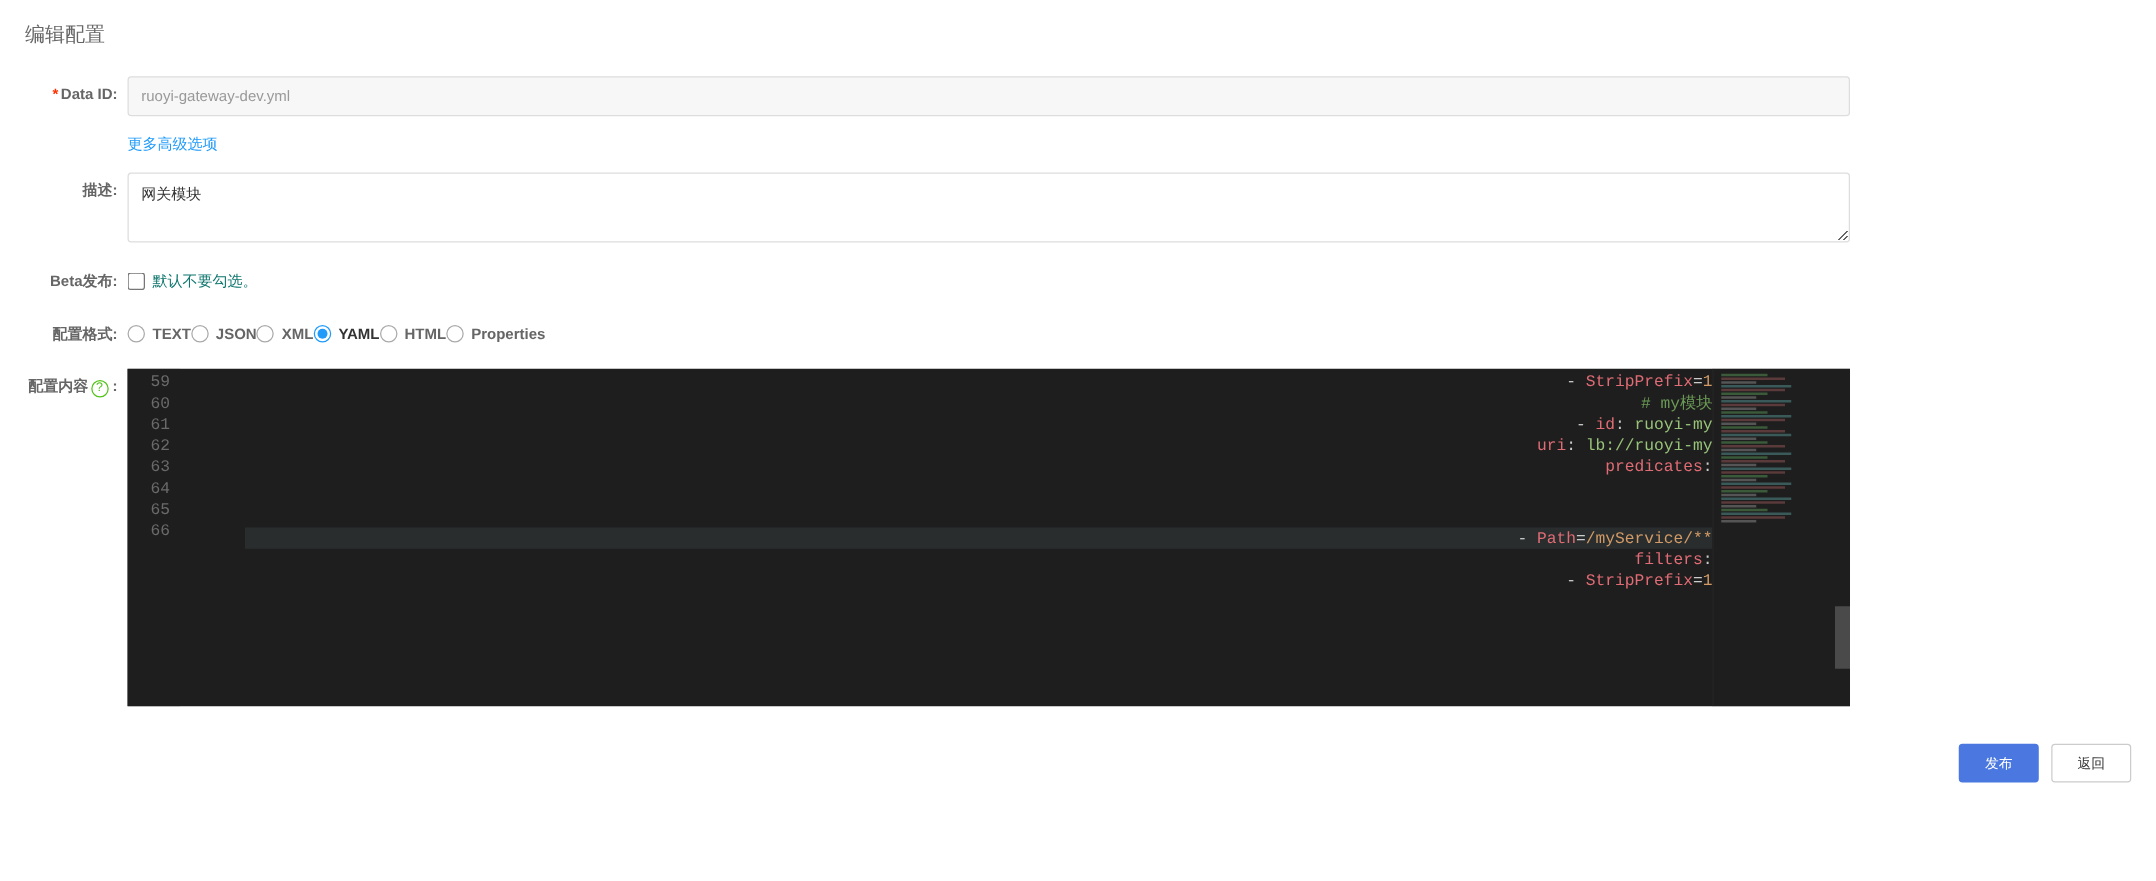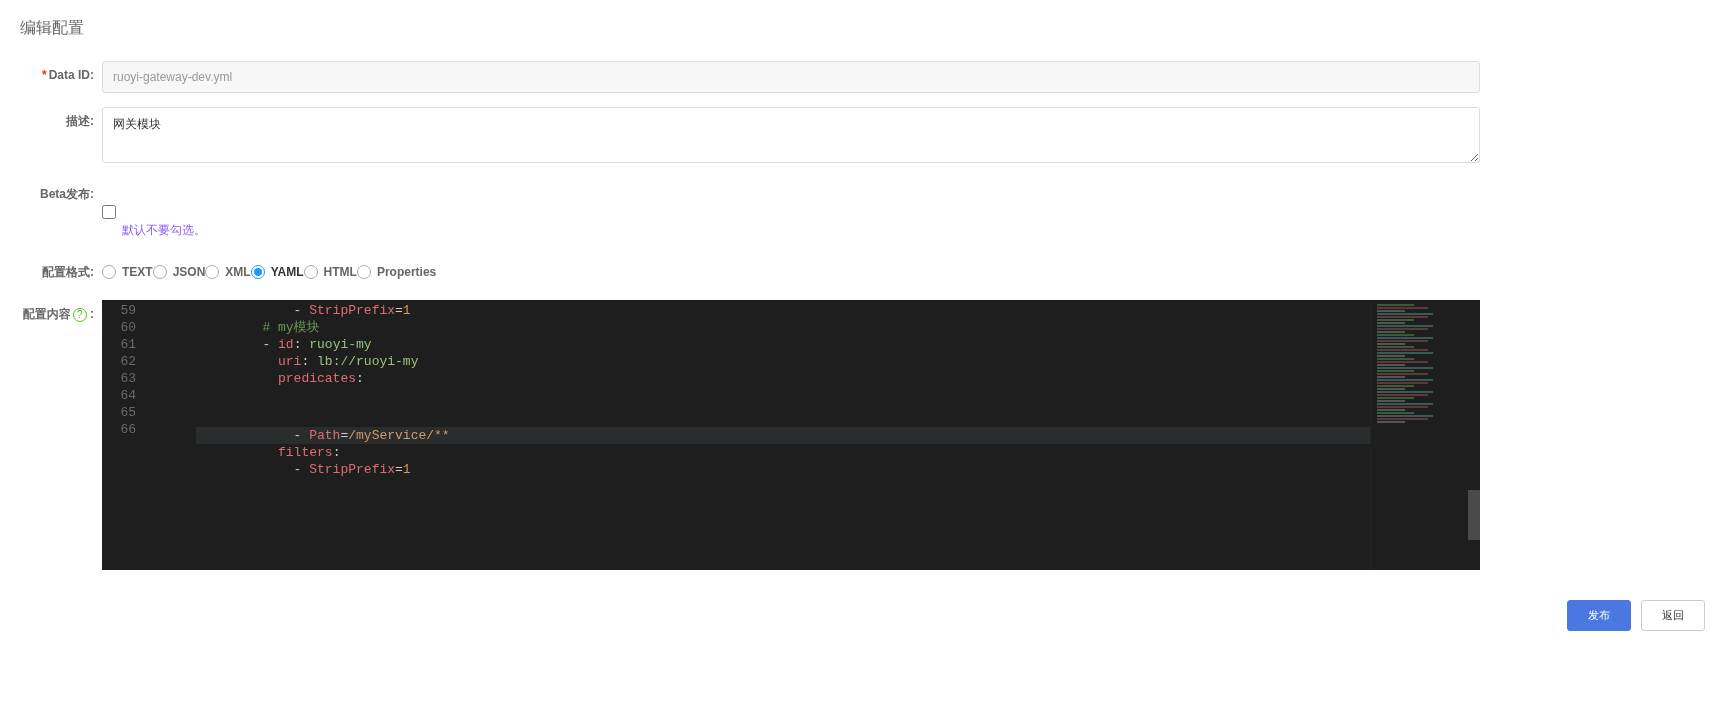--- a/index.html
+++ b/index.html
@@ -24,21 +24,21 @@
 .link-more { color: #209bfa; font-size: 12px; cursor: pointer; }
 
 .textarea {
   width: 100%; min-height: 56px; padding: 8px 10px;
   border: 1px solid #ddd; border-radius: 3px; font-size: 12px;
   font-family: inherit; resize: vertical; color: #333;
 }
 
 .checkbox-wrap { display: flex; align-items: center; line-height: 28px; }
 .checkbox-wrap input { margin-right: 6px; width: 14px; height: 14px; }
-.checkbox-wrap span { color: #8b5cf6; font-size: 12px; margin-top: 36px; }
+.checkbox-wrap span { color: #0f766e; font-size: 12px; }
 
 .radio-group { display: flex; align-items: center; line-height: 28px; }
 .radio-item { display: flex; align-items: center; cursor: pointer; }
 .radio-circle {
   width: 14px; height: 14px; border: 1px solid #aaa; border-radius: 50%;
   margin-right: 6px; display: inline-flex; align-items: center; justify-content: center;
 }
 .radio-item.checked .radio-circle { border-color: #209bfa; }
 .radio-item.checked .radio-circle::after {
   content: ""; width: 8px; height: 8px; background: #209bfa; border-radius: 50%;
@@ -54,21 +54,21 @@
 
 .editor {
   position: relative; background: #1e1e1e; color: #ccc;
   font-family: Consolas, "Courier New", monospace; font-size: 13px;
   height: 270px; overflow: hidden; display: flex;
 }
 .gutter { background: #1e1e1e; color: #6a6a6a; text-align: right; padding: 2px 8px 0 8px; user-select: none; width: 42px; }
 .gutter div { line-height: 17px; }
 .fold-col { width: 52px; border-right: 0; }
 .code-area { flex: 1; padding-top: 2px; position: relative; }
-.code-line { line-height: 17px; white-space: pre; padding-left: 4px; }
+.code-line { line-height: 17px; white-space: pre; padding-left: 4px; text-align: right; }
 .code-line.active { background: #2a2d2e; margin-top: 40px; }
 .tok-dash { color: #ccc; }
 .tok-comment { color: #6a9955; }
 .tok-key { color: #e06c75; }
 .tok-colon { color: #ccc; }
 .tok-val { color: #98c379; }
 .tok-path { color: #d19a66; }
 .tok-num { color: #d19a66; }
 
 .minimap {
@@ -95,20 +95,26 @@
   <h1 class="page-title">编辑配置</h1>
 
   <div class="form-row">
     <label class="form-label"><span class="req">*</span><span>Data ID:</span></label>
     <div class="form-control">
       <input class="input-text" readonly="" value="ruoyi-gateway-dev.yml" style="">
     </div>
   </div>
 
 
+  <div class="form-row">
+    <label class="form-label"></label>
+    <div class="form-control">
+      <a class="link-more">更多高级选项</a>
+    </div>
+  </div>
 
   <div class="form-row">
     <label class="form-label">描述:</label>
     <div class="form-control">
       <textarea class="textarea" style="">网关模块</textarea>
     </div>
   </div>
 
   <div class="form-row">
     <label class="form-label">Beta发布:</label>

